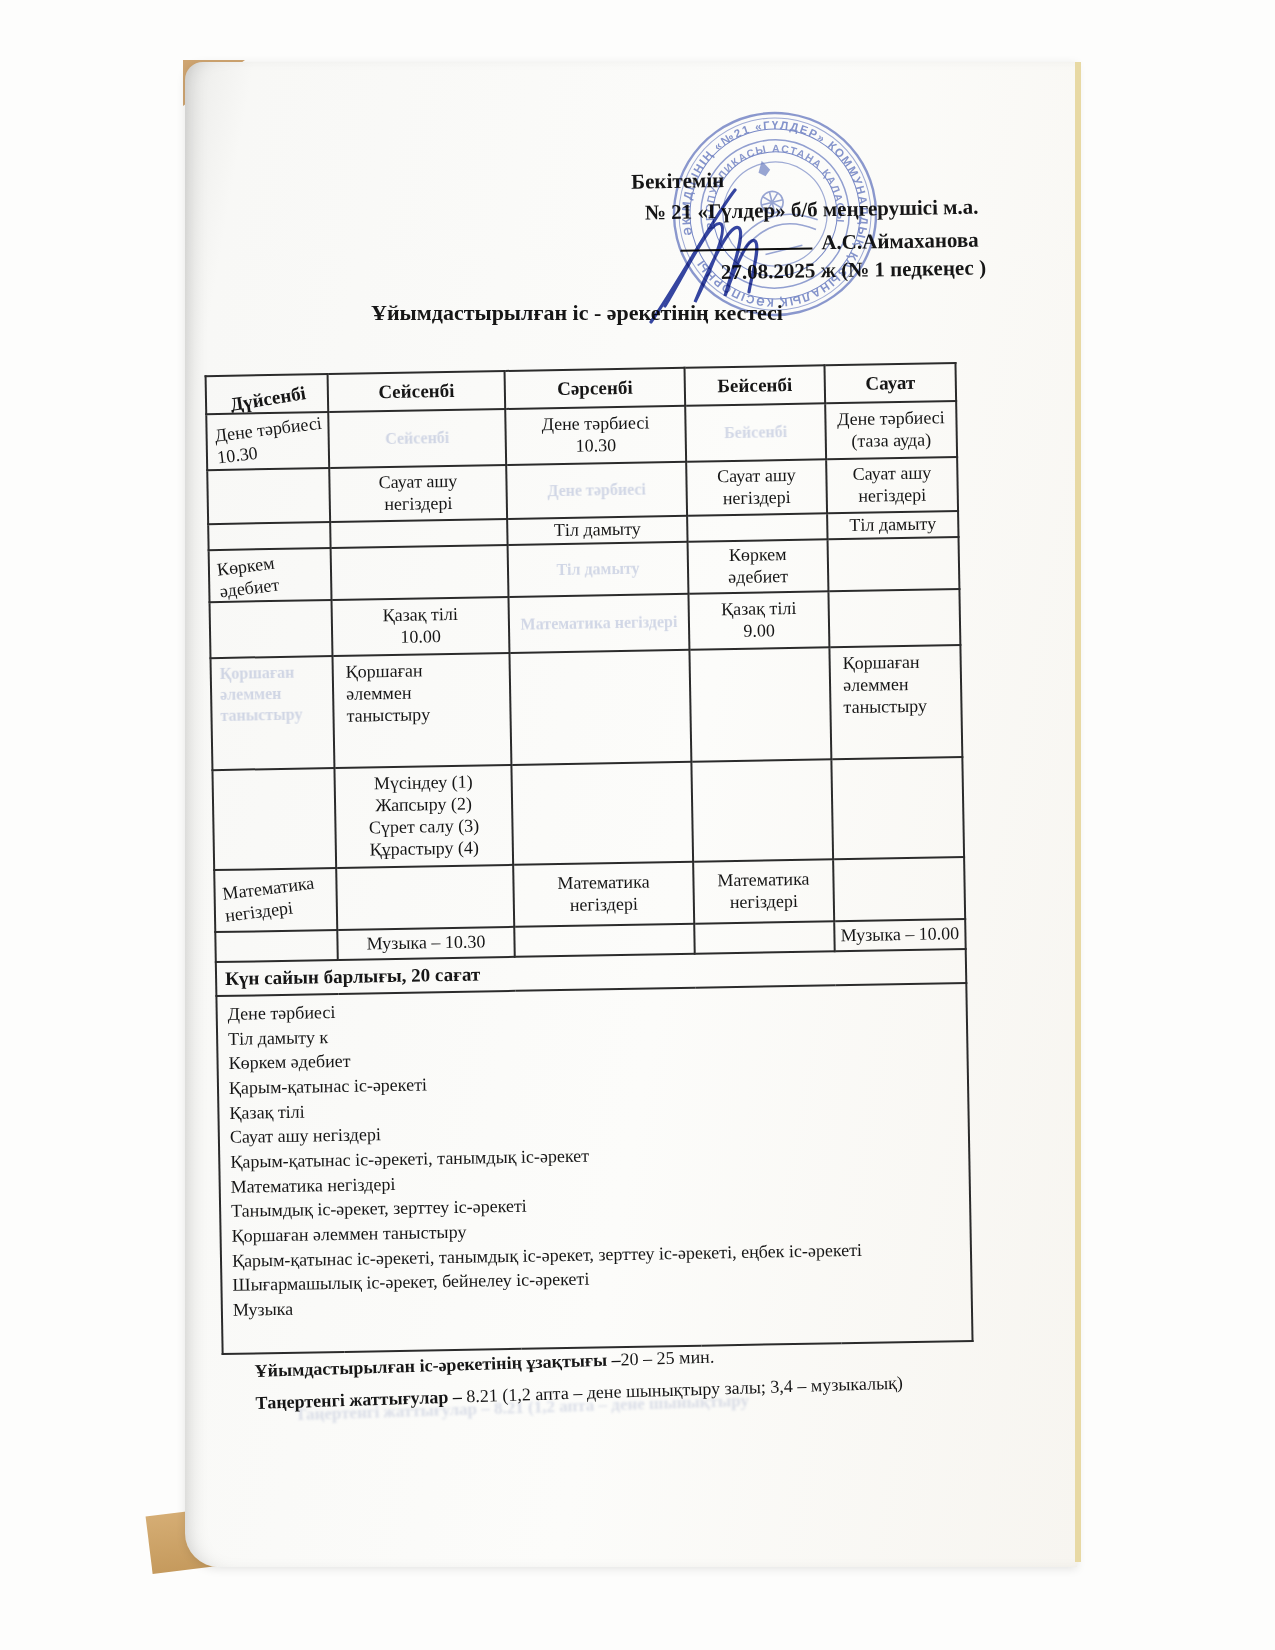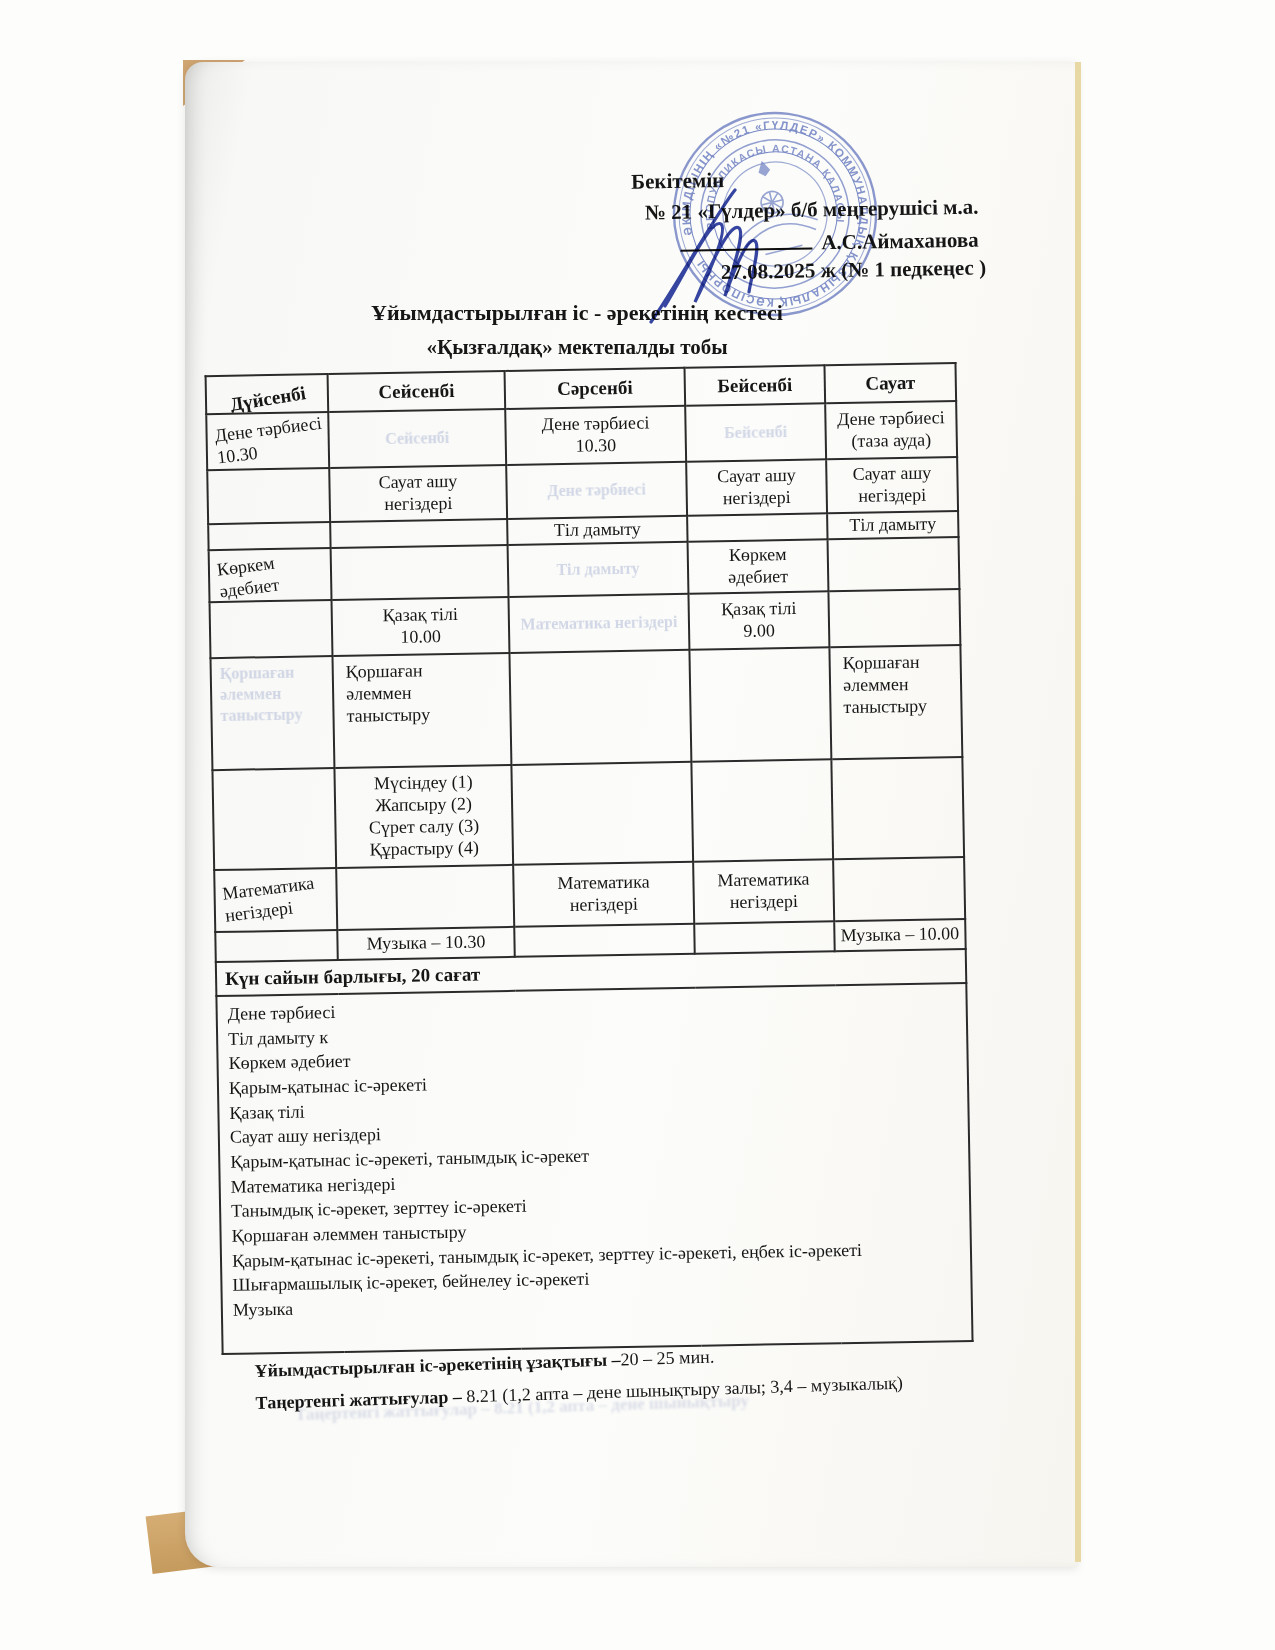--- a/index.html
+++ b/index.html
@@ -150,21 +150,20 @@
 
       <svg class="signature" width="215" height="155" viewBox="0 0 215 155">
         <g fill="none" stroke="#2c3da0" stroke-width="3.2" stroke-linecap="round" opacity=".95">
           <path d="M28,132 C52,92 74,44 84,50 C92,57 66,112 58,128 C76,84 94,48 102,54 C109,60 92,106 88,122 C100,88 112,62 118,67 C124,72 114,104 112,118"></path>
           <path d="M14,148 C42,108 80,38 98,16"></path>
         </g>
       </svg>
 
       <div class="doc-title">
         <div class="t1">Ұйымдастырылған іс - әрекетінің кестесі</div>
-        <div class="t2">«Қызғалдақ» мектепалды тобы</div>
       </div>
 
       <table class="sched">
         <colgroup>
           <col style="width:122px">
             <col style="width:177px">
             <col style="width:180px">
             <col style="width:140px">
             <col style="width:131px">
         </colgroup>

